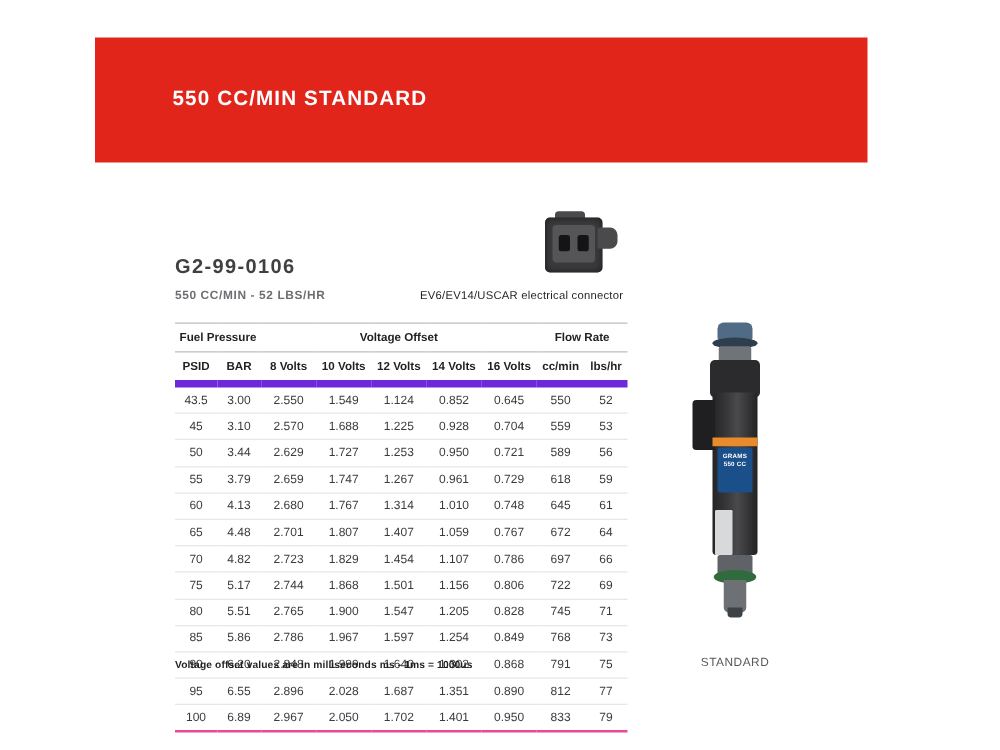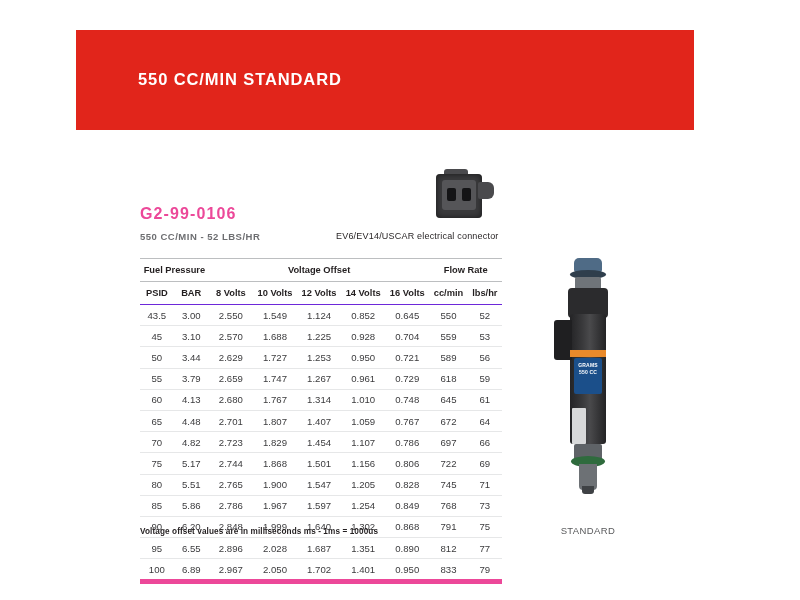--- a/index.html
+++ b/index.html
@@ -41,21 +41,21 @@
   }
 
   
   .part-number {
     position: absolute;
     left: 140px;
     top: 205px;
     font-size: 16px;
     font-weight: bold;
     letter-spacing: 1.1px;
-    color: #ec4899;
+    color: #404040;
   }
   .part-sub {
     position: absolute;
     left: 140px;
     top: 231px;
     font-size: 9.5px;
     font-weight: bold;
     letter-spacing: 0.5px;
     color: #6d6e71;
   }
@@ -148,30 +148,30 @@
     font-weight: bold;
     color: #231f20;
     padding: 6px 0 6px 0;
     border-top: 1px solid #bcbec0;
     border-bottom: 1px solid #bcbec0;
   }
   tr.colhead td {
     font-size: 9.3px;
     font-weight: bold;
     padding: 6px 0 6px 0;
-    border-bottom: 1px solid #6d28d9;
+    border-bottom: 6px solid #6d28d9;
   }
   tr.datarow td {
     padding: 4.6px 0;
     border-bottom: 1px solid #e6e7e8;
     font-size: 9.6px;
     color: #3b3b3d;
   }
   tr.datarow:last-child td {
-    border-bottom: 5px solid #ec4899;
+    border-bottom: 2px solid #ec4899;
   }
   td.c-psid { width: 36px; text-align: left; padding-left: 6px; }
   td.c-bar  { width: 38px; text-align: left; margin-top: 36px; }
   td.c-v8   { width: 48px; }
   td.c-v10  { width: 48px; }
   td.c-v12  { width: 48px; }
   td.c-v14  { width: 48px; }
   td.c-v16  { width: 48px; }
   td.c-cc   { width: 40px; }
   td.c-lbs  { width: 36px; }

